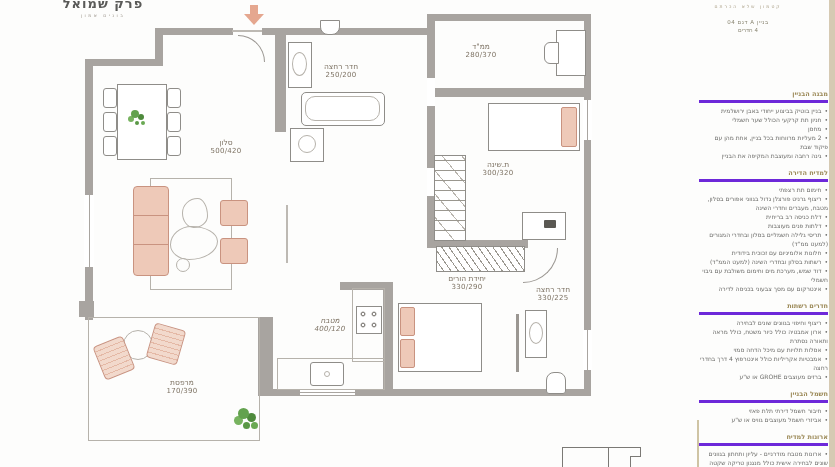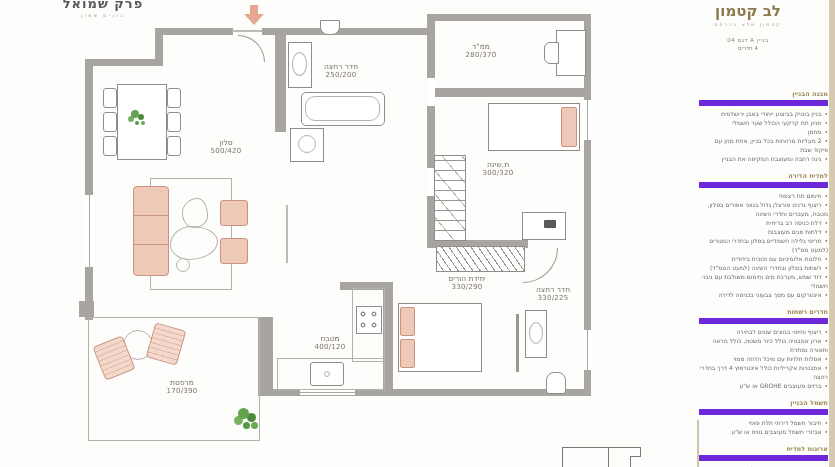--- a/index.html
+++ b/index.html
@@ -44,21 +44,21 @@
   .logo .ltag{font-size:4.5px;color:#9b948a;letter-spacing:2.5px;margin-top:2px;}
   .title{position:absolute;left:693px;top:2px;width:110px;text-align:center;direction:rtl;}
   .title .tname{font-size:15px;font-weight:bold;color:#8c7a4e;}
   .title .tsub{font-size:4.5px;color:#a79c82;letter-spacing:2px;margin-top:2px;}
   .title .tbld{font-size:5.5px;color:#8a8672;margin-top:10px;letter-spacing:.5px;}
   .title .trooms{font-size:5.5px;color:#8a8672;margin-top:2px;}
   
   .specs{position:absolute;right:7px;top:90px;width:129px;direction:rtl;text-align:right;}
   .spec-section{margin-bottom:9px;}
   .spec-header{margin:0 0 3px 0;font-size:6.5px;font-weight:bold;color:#9c8a58;
-     border-bottom:6px solid #6d28d9;padding-bottom:2px;}
+     border-bottom:3px solid #6d28d9;padding-bottom:2px;}
   .spec-items{margin:0;padding:0;list-style:none;}
   .spec-items li{font-size:6px;line-height:9px;color:#6b6b68;}
   .spec-items li::before{content:"\2022";margin-left:3px;color:#6b6b68;}
   
   .edge{position:absolute;right:0;top:0;width:6px;height:467px;background:#d6cab3;}
   .arrow{position:absolute;left:244px;top:5px;width:20px;height:22px;}
   .arrow .stem{position:absolute;left:6px;top:0;width:8px;height:9px;background:#e5a78f;}
   .arrow .head{position:absolute;left:0;top:9px;width:0;height:0;
      border-left:10px solid transparent;border-right:10px solid transparent;border-top:11px solid #e5a78f;}
   .kp{position:absolute;background:#7b7975;}
@@ -67,21 +67,20 @@
 <body>
 
 <div class="canvas">
 
   <div class="logo">
     <div class="lname">פרק שמואל</div>
     <div class="ltag">בונים אמון</div>
   </div>
 
   <div class="title">
-    <div class="tname">לב קטמון</div>
     <div class="tsub">קטמון שלא הכרתם</div>
     <div class="tbld">בניין A דגם 04</div>
     <div class="trooms">4 חדרים</div>
   </div>
 
   <div>
 
     <div class="arrow">
       <div class="stem"></div>
       <div class="head"></div>
@@ -190,21 +189,21 @@
       <div class="rdims">300/320</div>
     </div>
     <div class="roomlabel" style="left:467px;top:274px;">
       <div class="rname">יחידת הורים</div>
       <div class="rdims">330/290</div>
     </div>
     <div class="roomlabel" style="left:553px;top:285px;">
       <div class="rname">חדר רחצה</div>
       <div class="rdims">330/225</div>
     </div>
-    <div class="roomlabel" style="left:330px;top:334px;">
+    <div class="roomlabel" style="left:330px;top:316px;font-style:italic;">
       <div class="rname">מטבח</div>
       <div class="rdims">400/120</div>
     </div>
     <div class="roomlabel" style="left:182px;top:378px;">
       <div class="rname">מרפסת</div>
       <div class="rdims">170/390</div>
     </div>
 
     <div class="kp" style="left:562px;top:447px;width:78px;height:1px;"></div>
     <div class="kp" style="left:562px;top:447px;width:1px;height:20px;"></div>

